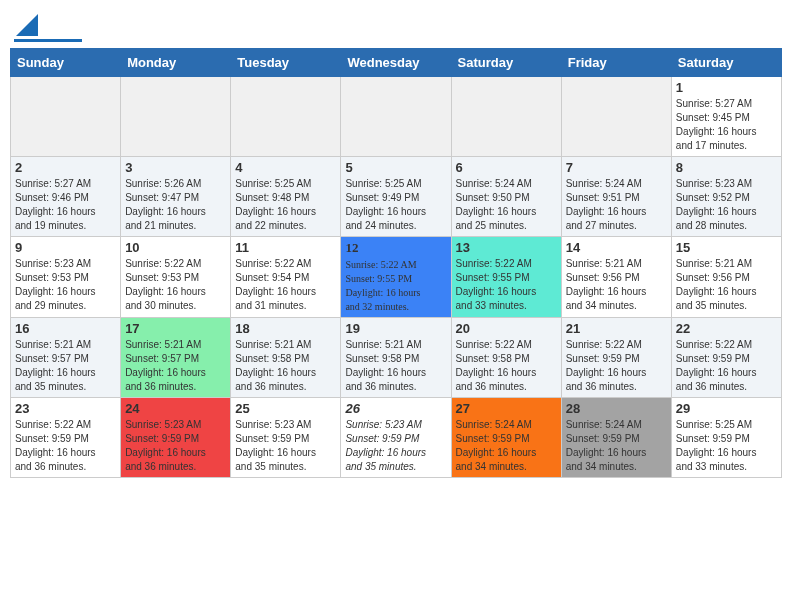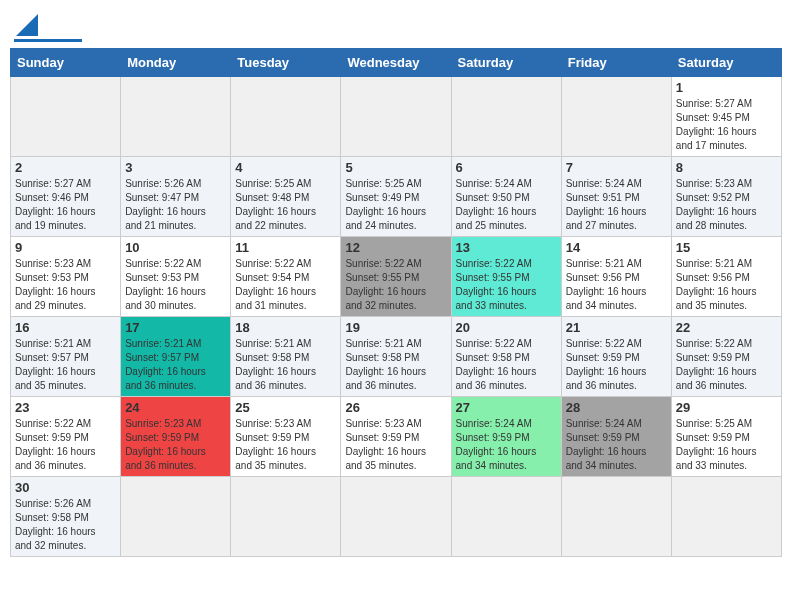--- a/index.html
+++ b/index.html
@@ -206,21 +206,21 @@
 Daylight: 16 hours
 and 30 minutes.</div>
         </td>
         <td style="background: rgb(255, 255, 255);">
           <span class="day-num">11</span>
           <div class="day-info" style="white-space: pre-line;">Sunrise: 5:22 AM
 Sunset: 9:54 PM
 Daylight: 16 hours
 and 31 minutes.</div>
         </td>
-        <td style="background: #a3a3a3;">
+        <td style="background: #3b82f6; font-family: Liberation Serif, serif;">
           <span class="day-num">12</span>
           <div class="day-info" style="white-space: pre-line;">Sunrise: 5:22 AM
 Sunset: 9:55 PM
 Daylight: 16 hours
 and 32 minutes.</div>
         </td>
         <td style="background: #5eead4;">
           <span class="day-num">13</span>
           <div class="day-info" style="white-space: pre-line;">Sunrise: 5:22 AM
 Sunset: 9:55 PM
@@ -243,21 +243,21 @@
         </td>
       </tr>
       <tr>
         <td style="background: rgb(240, 244, 248);">
           <span class="day-num">16</span>
           <div class="day-info" style="white-space: pre-line;">Sunrise: 5:21 AM
 Sunset: 9:57 PM
 Daylight: 16 hours
 and 35 minutes.</div>
         </td>
-        <td style="background: #14b8a6;">
+        <td style="background: #86efac;">
           <span class="day-num">17</span>
           <div class="day-info" style="white-space: pre-line;">Sunrise: 5:21 AM
 Sunset: 9:57 PM
 Daylight: 16 hours
 and 36 minutes.</div>
         </td>
         <td style="background: rgb(240, 244, 248);">
           <span class="day-num">18</span>
           <div class="day-info" style="white-space: pre-line;">Sunrise: 5:21 AM
 Sunset: 9:58 PM
@@ -308,58 +308,43 @@
 Daylight: 16 hours
 and 36 minutes.</div>
         </td>
         <td style="background: rgb(255, 255, 255);">
           <span class="day-num">25</span>
           <div class="day-info" style="white-space: pre-line;">Sunrise: 5:23 AM
 Sunset: 9:59 PM
 Daylight: 16 hours
 and 35 minutes.</div>
         </td>
-        <td style="background: rgb(255, 255, 255);">
+        <td style="background: rgb(255, 255, 255); font-style: italic;">
           <span class="day-num">26</span>
           <div class="day-info" style="white-space: pre-line;">Sunrise: 5:23 AM
 Sunset: 9:59 PM
 Daylight: 16 hours
 and 35 minutes.</div>
         </td>
-        <td style="background: #86efac;">
+        <td style="background: #f97316;">
           <span class="day-num">27</span>
           <div class="day-info" style="white-space: pre-line;">Sunrise: 5:24 AM
 Sunset: 9:59 PM
 Daylight: 16 hours
 and 34 minutes.</div>
         </td>
         <td style="background: #a3a3a3;">
           <span class="day-num">28</span>
           <div class="day-info" style="white-space: pre-line;">Sunrise: 5:24 AM
 Sunset: 9:59 PM
 Daylight: 16 hours
 and 34 minutes.</div>
         </td>
         <td style="background: rgb(255, 255, 255);">
           <span class="day-num">29</span>
           <div class="day-info" style="white-space: pre-line;">Sunrise: 5:25 AM
 Sunset: 9:59 PM
 Daylight: 16 hours
 and 33 minutes.</div>
         </td>
-      </tr>
-      <tr>
-        <td style="background: rgb(240, 244, 248);">
-          <span class="day-num">30</span>
-          <div class="day-info" style="white-space: pre-line;">Sunrise: 5:26 AM
-Sunset: 9:58 PM
-Daylight: 16 hours
-and 32 minutes.</div>
-        </td>
-        <td class="empty"></td>
-        <td class="empty"></td>
-        <td class="empty"></td>
-        <td class="empty"></td>
-        <td class="empty"></td>
-        <td class="empty"></td>
       </tr>
     </tbody>
 </table>
 
 </body></html>

